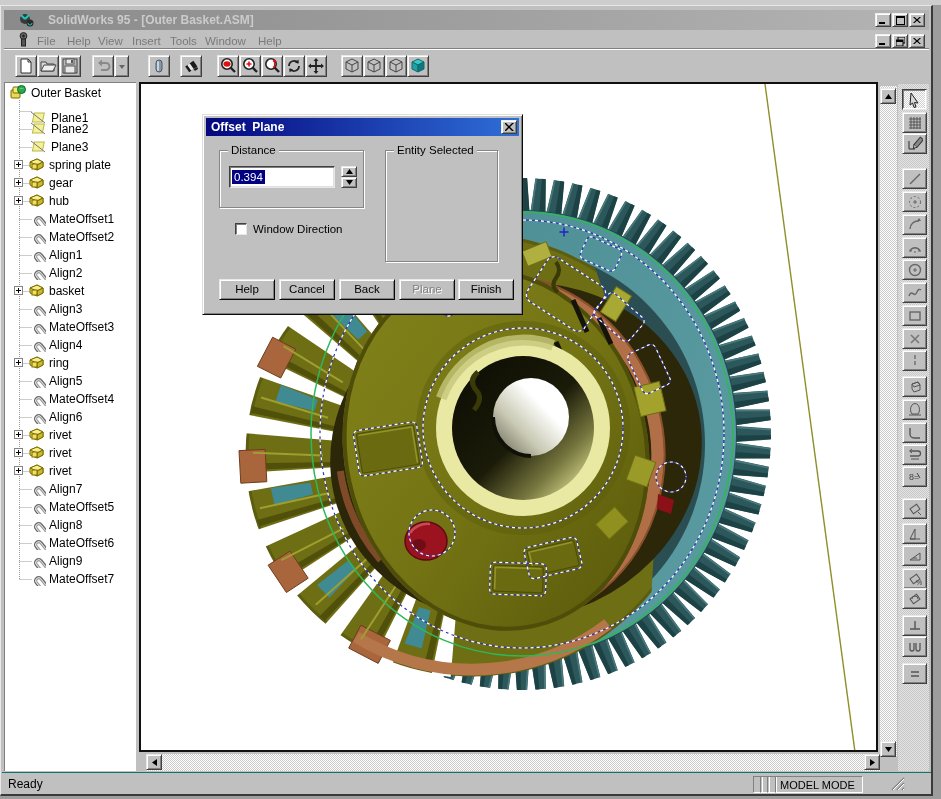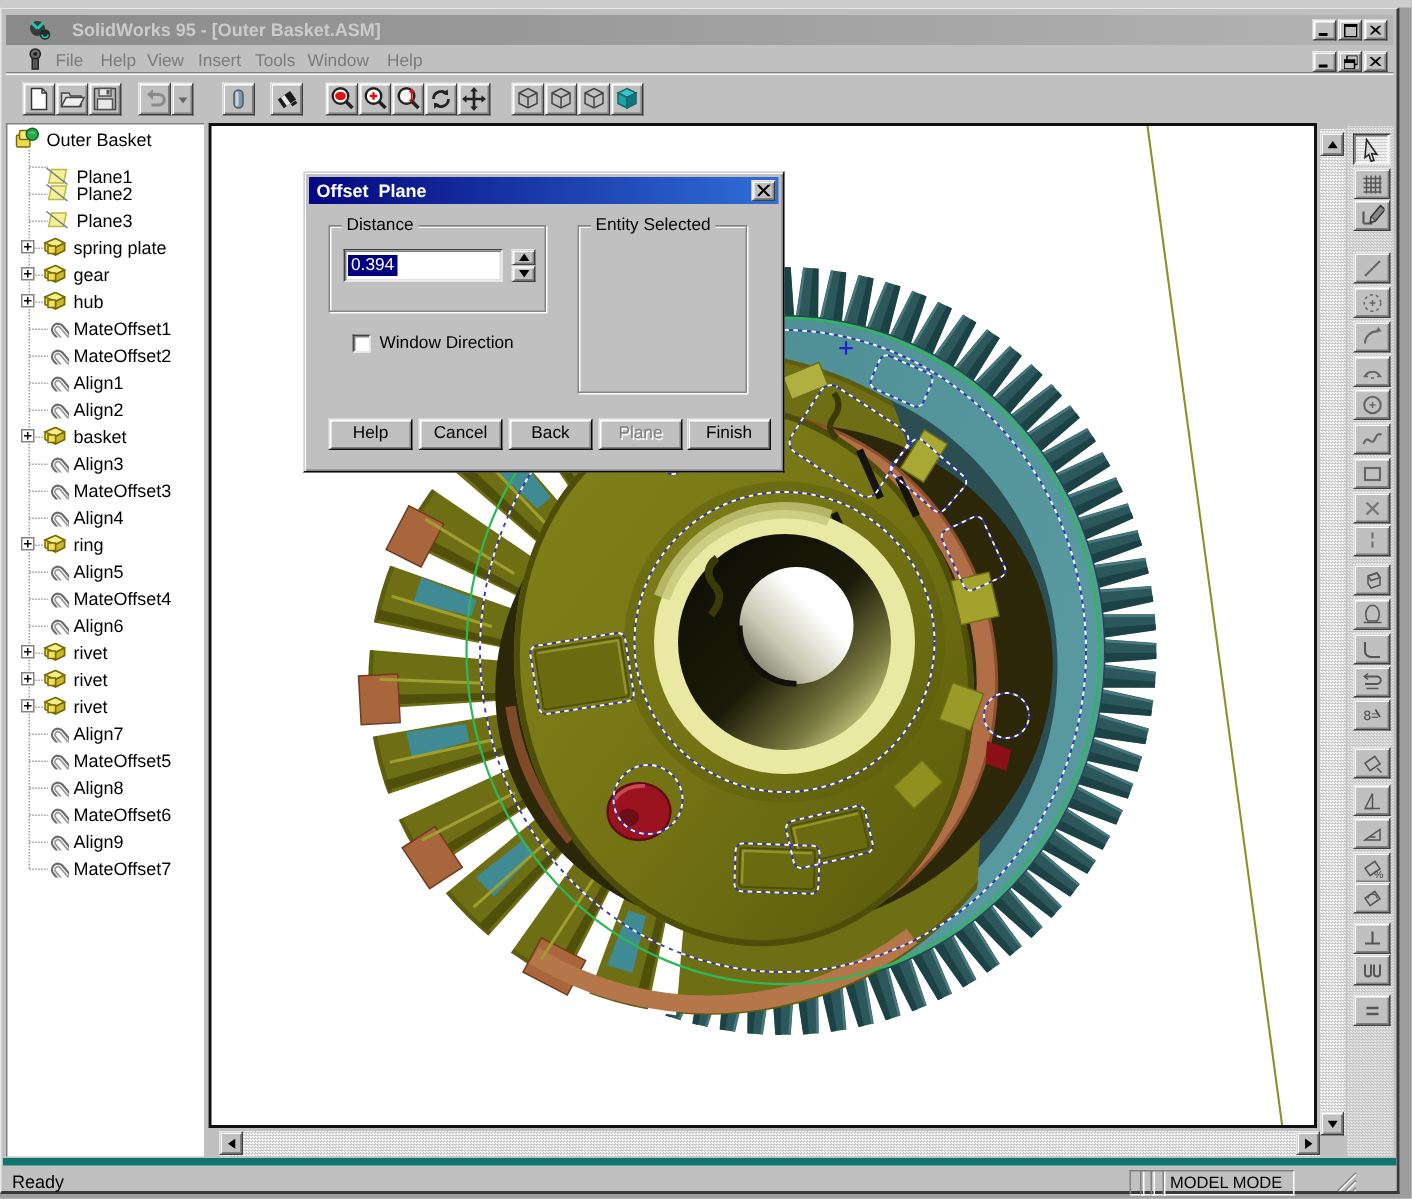--- a/index.html
+++ b/index.html
@@ -35,21 +35,21 @@
 #vscroll { position:absolute; left:880px; top:86px; width:17px; height:671px; }
 #hscroll { position:absolute; left:146px; top:754px; width:734px; height:17px; }
 .sbtn { position:absolute; width:16px; height:16px; background:#c0c0c0; border:1px solid; border-color:#e8e8e8 #404040 #404040 #e8e8e8;
   box-shadow:inset 1px 1px 0 #fff, inset -1px -1px 0 #808080; display:flex; align-items:center; justify-content:center; }
 #rtoolbar { position:absolute; left:898px; top:84px; width:31px; height:687px;
   background-image:conic-gradient(#e4e4e4 25%,#c6c6c6 0 50%,#e4e4e4 0 75%,#c6c6c6 0); background-size:2px 2px; }
 .rbtn { position:absolute; left:4px; width:25px; height:21px; background:#c0c0c0; border:1px solid; border-color:#e8e8e8 #404040 #404040 #e8e8e8;
   box-shadow:inset 1px 1px 0 #fff, inset -1px -1px 0 #808080; display:flex; align-items:center; justify-content:center; }
 .rbtn.pressed { border-color:#404040 #e8e8e8 #e8e8e8 #404040; box-shadow:inset -1px -1px 0 #fff, inset 1px 1px 0 #808080;
   background-image:conic-gradient(#fff 25%,#d0d0d0 0 50%,#fff 0 75%,#d0d0d0 0); background-size:2px 2px; }
-#statusbar { position:absolute; left:2px; top:772px; width:929px; height:22px; background:#c0c0c0; border-top:5px solid #0f766e; }
+#statusbar { position:absolute; left:2px; top:772px; width:929px; height:22px; background:#c0c0c0; border-top:1px solid #0f766e; }
 #statusbar .cell { position:absolute; top:3px; height:17px; border:1px solid; border-color:#808080 #fff #fff #808080; font-size:11px; color:#000; padding:2px 4px; white-space:nowrap; }
 #dlg { position:absolute; left:202px; top:114px; width:321px; height:201px; background:#c0c0c0;
   border:1px solid; border-color:#dfdfdf #0a0a0a #0a0a0a #dfdfdf; box-shadow:inset 1px 1px 0 #fff, inset -1px -1px 0 #808080; }
 #dlgtitle { position:absolute; left:3px; top:3px; right:3px; height:18px;
   background:linear-gradient(90deg,#05077f 0%,#2f6fd8 100%); color:#fff; font-weight:bold; font-size:12px; }
 #dlgtitle span { position:absolute; left:5px; top:2px; }
 #dlgclose { position:absolute; right:2px; top:2px; width:16px; height:14px; background:#c0c0c0;
   border:1px solid; border-color:#efefef #404040 #404040 #efefef; box-shadow:inset 1px 1px 0 #fff, inset -1px -1px 0 #808080;
   display:flex; align-items:center; justify-content:center; }
 .grp { position:absolute; border:1px solid #868686; box-shadow:1px 1px 0 #fff, inset 1px 1px 0 #fff; }

